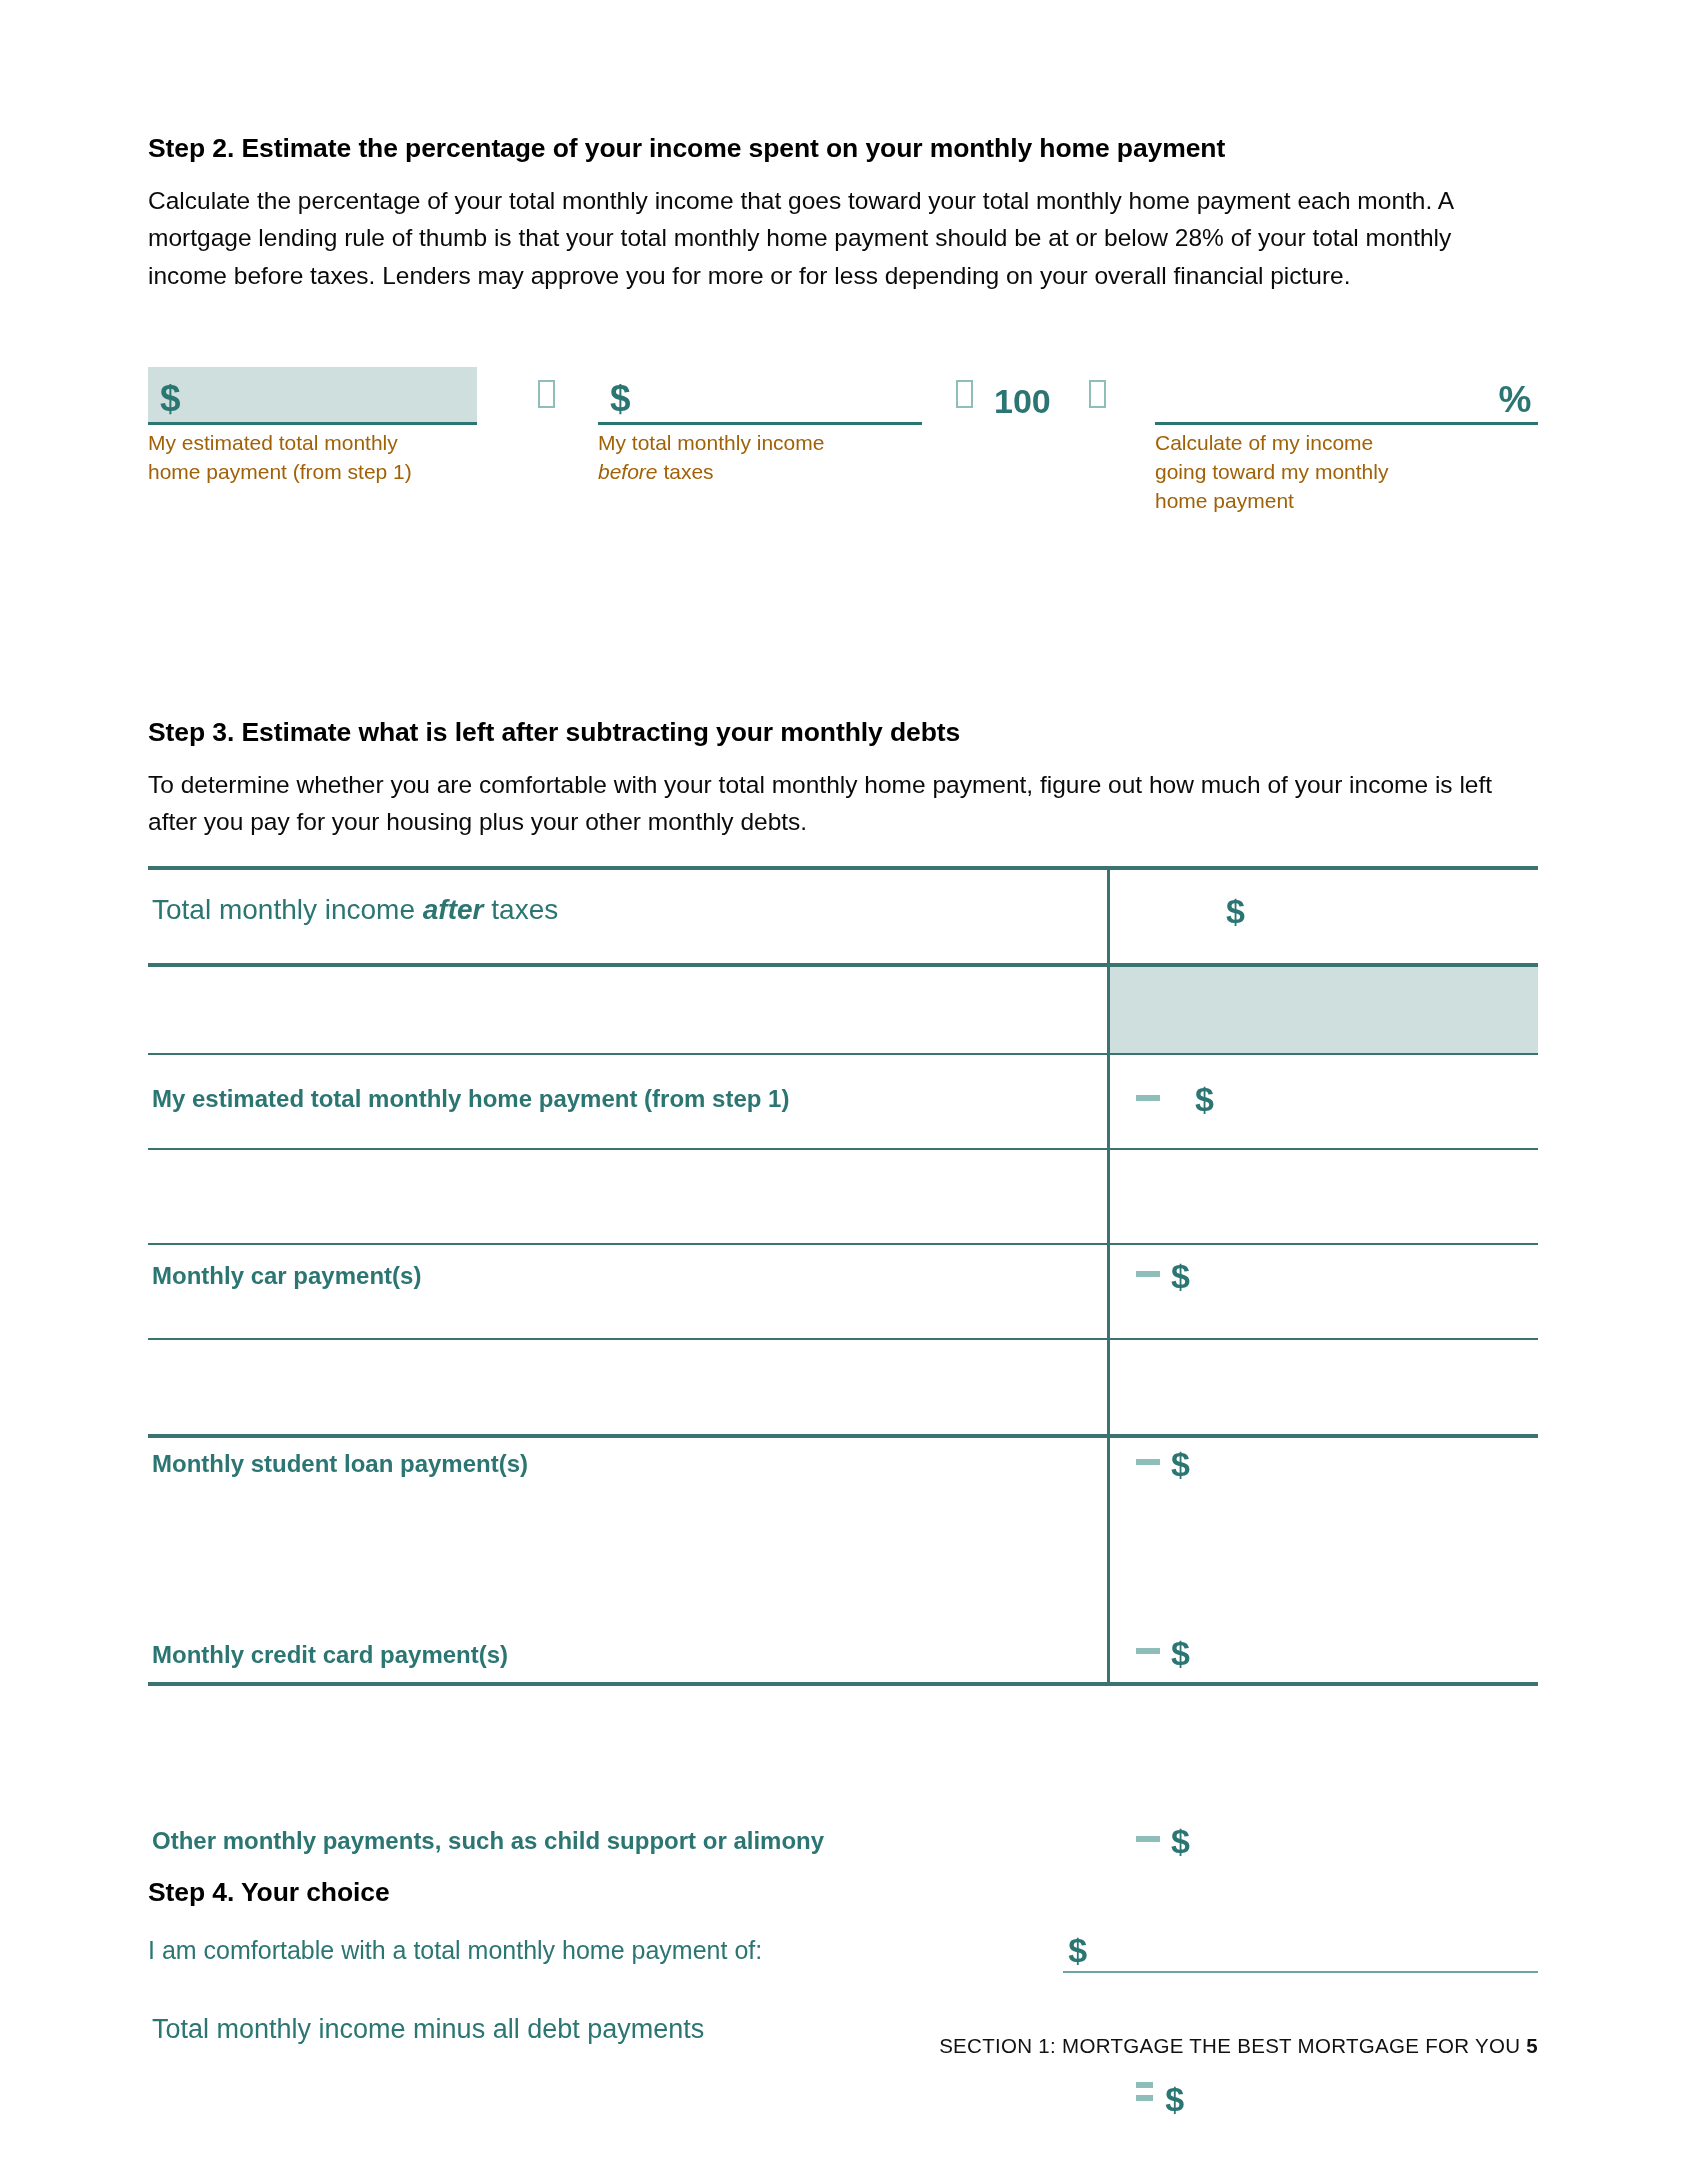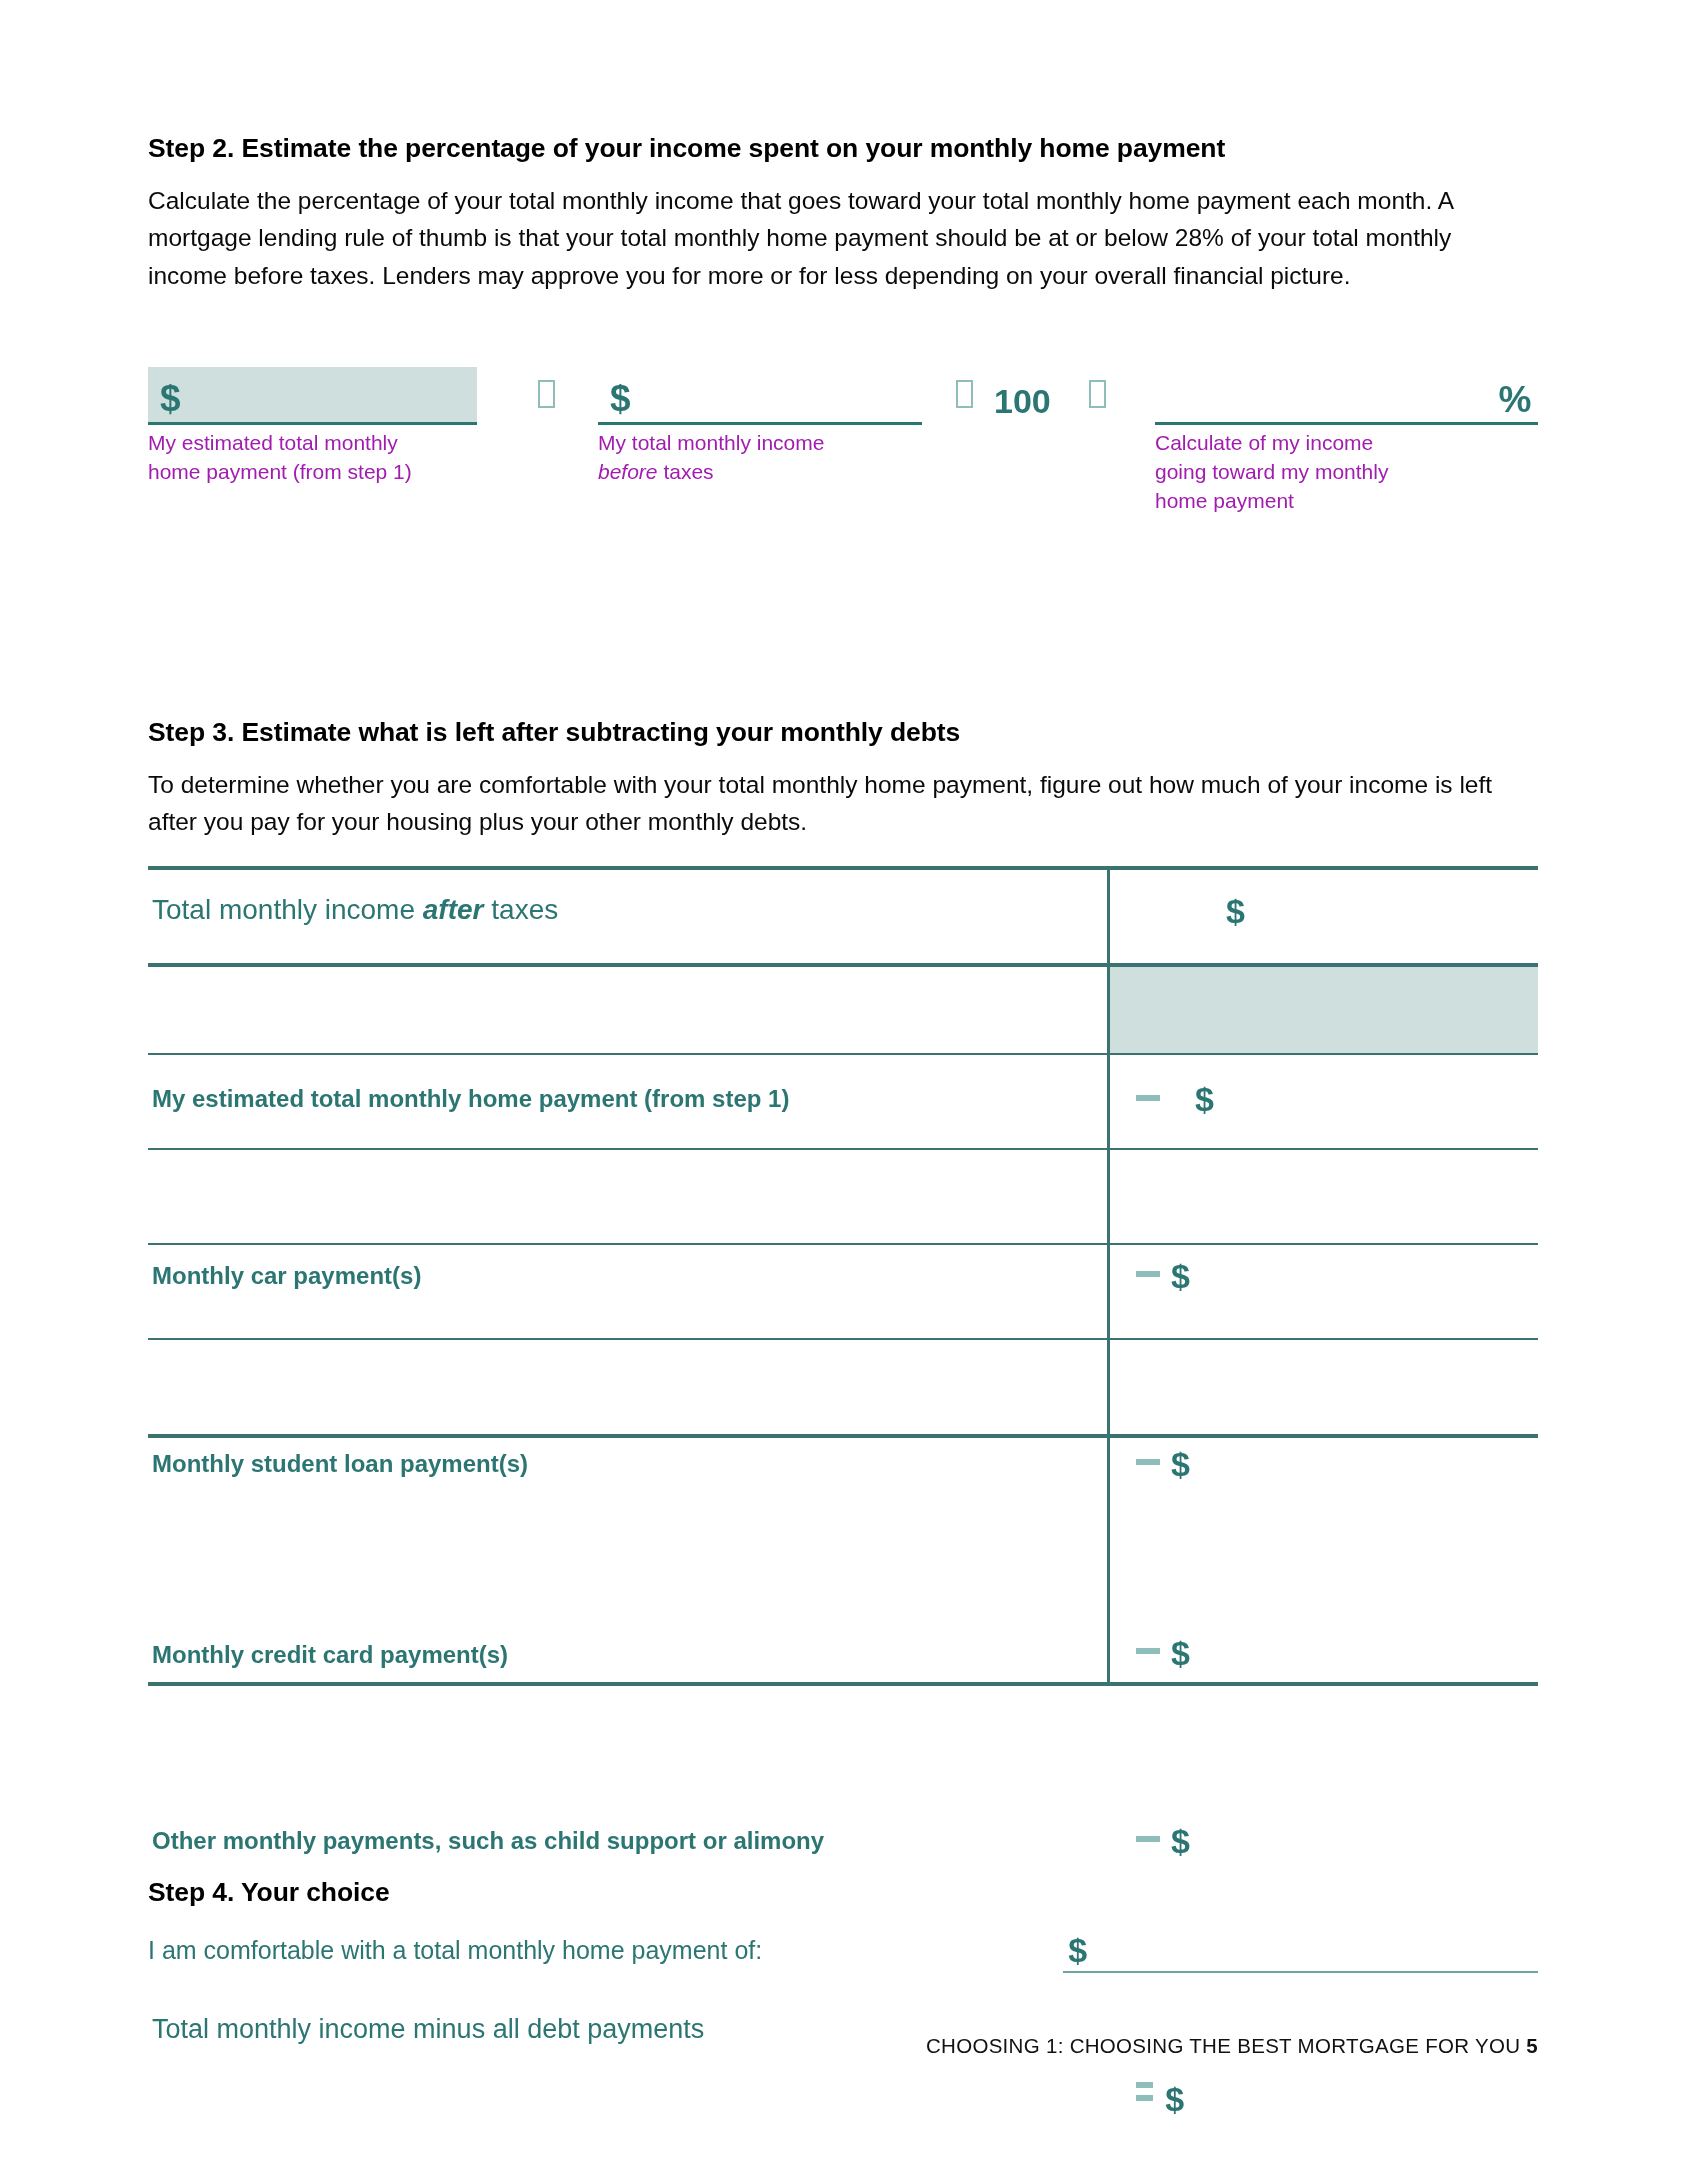--- a/index.html
+++ b/index.html
@@ -107,21 +107,21 @@
     font-weight: bold;
     color: #2b7673;
     line-height: 1;
   }
 
   .field-caption {
     position: absolute;
     top: 83px;
     font-size: 21px;
     line-height: 1.38;
-    color: #a21caf;
+    color: #a16207;
     font-weight: 400;
   }
   .field-caption em {
     font-style: italic;
   }
 
   
   .debt-table {
     position: relative;
     width: 1390px;
@@ -385,17 +385,17 @@
         <div class="choice-text">I am comfortable with a total monthly home payment of:</div>
         <div class="choice-field" style="left:915px; width:475px;">
           <span class="choice-dollar">$</span>
         </div>
       </div>
     </div>
 
   </div>
 
   <div class="footer" style="top:2034px;">
-    <span>CHOOSING 1: CHOOSING THE BEST MORTGAGE FOR YOU</span>
+    <span>SECTION 1: MORTGAGE THE BEST MORTGAGE FOR YOU</span>
     <b>5</b>
   </div>
 </div>
 
 
 </body></html>

